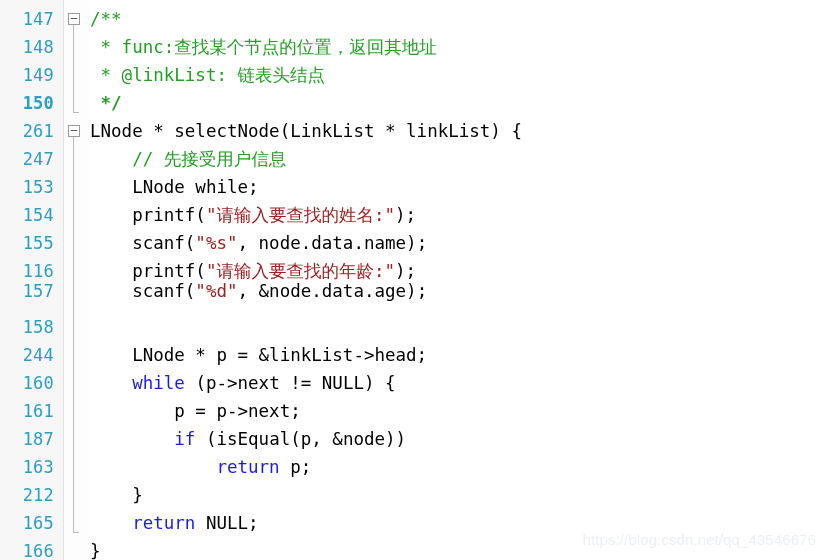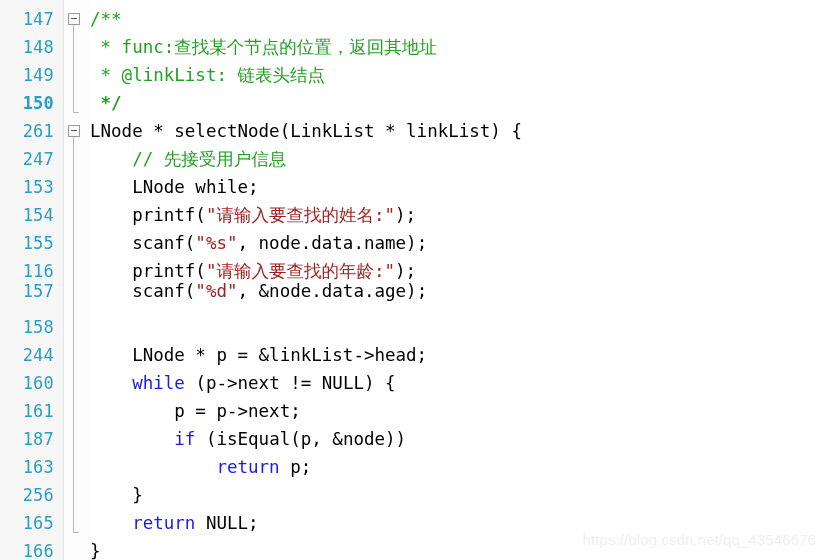--- a/index.html
+++ b/index.html
@@ -147,19 +147,19 @@
       <div class="row" style="top: 201px;"><span class="lineno">154</span><span class="codecell"><span class="plain">    printf(</span><span class="str">"请输入要查找的姓名:"</span><span class="plain">);</span></span></div>
       <div class="row" style="top: 229px;"><span class="lineno">155</span><span class="codecell"><span class="plain">    scanf(</span><span class="str">"%s"</span><span class="plain">, node.data.name);</span></span></div>
       <div class="row" style="top: 257px;"><span class="lineno">116</span><span class="codecell"><span class="plain">    printf(</span><span class="str">"请输入要查找的年龄:"</span><span class="plain">);</span></span></div>
       <div class="row" style="top: 277px;"><span class="lineno">157</span><span class="codecell"><span class="plain">    scanf(</span><span class="str">"%d"</span><span class="plain">, &amp;node.data.age);</span></span></div>
       <div class="row" style="top: 313px;"><span class="lineno">158</span><span class="codecell"></span></div>
       <div class="row" style="top: 341px;"><span class="lineno">244</span><span class="codecell"><span class="plain">    LNode * p = &amp;linkList-&gt;head;</span></span></div>
       <div class="row" style="top: 369px;"><span class="lineno">160</span><span class="codecell"><span class="plain">    </span><span class="kw">while</span><span class="plain"> (p-&gt;next != NULL) {</span></span></div>
       <div class="row" style="top: 397px;"><span class="lineno">161</span><span class="codecell"><span class="plain">        p = p-&gt;next;</span></span></div>
       <div class="row" style="top: 425px;"><span class="lineno">187</span><span class="codecell"><span class="plain">        </span><span class="kw">if</span><span class="plain"> (isEqual(p, &amp;node))</span></span></div>
       <div class="row" style="top: 453px;"><span class="lineno">163</span><span class="codecell"><span class="plain">            </span><span class="kw">return</span><span class="plain"> p;</span></span></div>
-      <div class="row" style="top: 481px;"><span class="lineno">256</span><span class="codecell"><span class="plain">    }</span></span></div>
+      <div class="row" style="top: 481px;"><span class="lineno">212</span><span class="codecell"><span class="plain">    }</span></span></div>
       <div class="row" style="top: 509px;"><span class="lineno">165</span><span class="codecell"><span class="plain">    </span><span class="kw">return</span><span class="plain"> NULL;</span></span></div>
       <div class="row" style="top: 537px;"><span class="lineno">166</span><span class="codecell"><span class="plain">}</span></span></div>
     </div>
 
   <div class="watermark">https://blog.csdn.net/qq_43546676</div>
 </div>
 
 </body></html>

